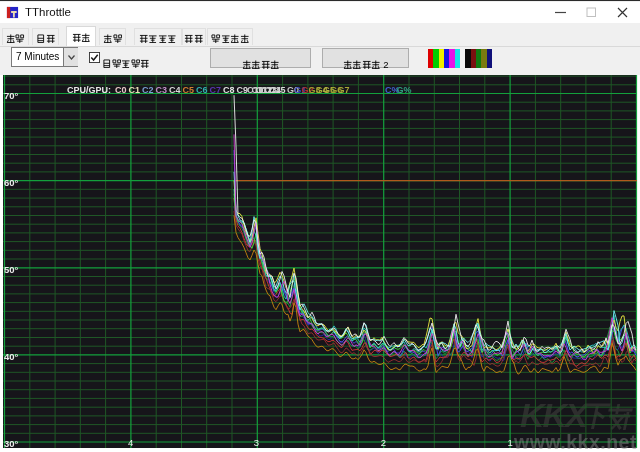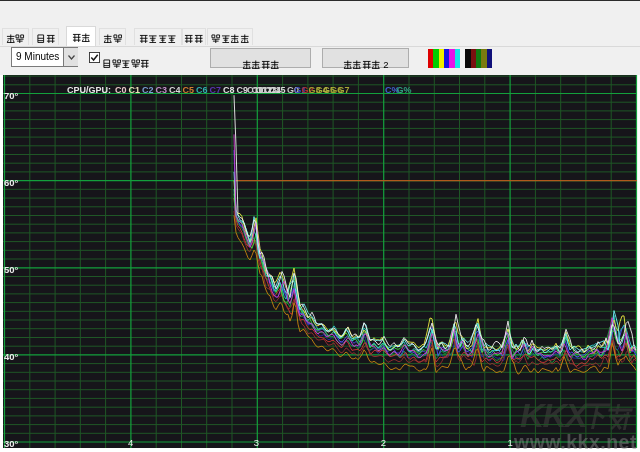--- a/index.html
+++ b/index.html
@@ -3,20 +3,33 @@
 <style>
 * { margin:0; padding:0; box-sizing:border-box; }
 html,body { width:640px; height:452px; overflow:hidden; background:#f0f0f0;
   font-family:"Liberation Sans", sans-serif; }
 .abs { position:absolute; }
 .tab { position:absolute; display:flex; align-items:center; justify-content:center; }
 </style></head>
 <body>
 <div class="abs" style="left:0;top:0;width:640px;height:452px;border-top:1px solid #2b2b2b">
 
+  <div class="abs" style="left:0;top:1px;width:640px;height:21px;background:#fff">
+    <svg class="abs" style="left:6px;top:4px" width="13" height="13" viewBox="0 0 14 14">
+      <rect x="1" y="1" width="12" height="12" fill="#2424c8"></rect>
+      <rect x="1" y="1" width="3.5" height="12" fill="#cc2020"></rect>
+      <path d="M5.5 6.5h6M8.5 6.5v6" stroke="#e8d8b0" stroke-width="2" fill="none"></path>
+    </svg>
+    <div class="abs" style="left:25px;top:4px;font-size:11.5px;color:#111">TThrottle</div>
+    <svg class="abs" style="left:550px;top:0" width="90" height="21" viewBox="0 0 90 21">
+      <path d="M5 10.5h11" stroke="#444" stroke-width="1.2"></path>
+      <rect x="37" y="6" width="8.5" height="8.5" fill="none" stroke="#c0c0c0" stroke-width="1"></rect>
+      <path d="M68 6l9 9M77 6l-9 9" stroke="#333" stroke-width="1.2"></path>
+    </svg>
+  </div>
 
   <div class="abs" style="left:0;top:22px;width:640px;height:23px;background:#f0f0f0">
     <div class="abs" style="left:0;top:22.5px;width:640px;height:1px;background:#d9d9d9;z-index:2"></div>
     <div class="tab" style="left:1.5px;top:5px;width:27px;height:17px;background:#f0f0f0;border:1px solid #e0e0e0;border-bottom:none;z-index:1;">
         <span style="letter-spacing:0"><svg width="9.5" height="9.5" viewBox="0 0 10 10" style="vertical-align:-1px">
             <path d="M5 0.5v9M1 2.5h8M1.5 5h7M1 9h8M2.5 6.5 1.5 8.5M7.5 6.5 8.5 8.5" stroke="#000" stroke-width="0.92" fill="none"></path>
           </svg><svg width="9.5" height="9.5" viewBox="0 0 10 10" style="vertical-align:-1px">
             <path d="M1 1h3v3h-3zM6 1h3v3h-3zM1 5.5h8M2 7.5h6M5 5.5v4" stroke="#000" stroke-width="0.92" fill="none"></path>
           </svg></span>
       </div>
@@ -67,21 +80,21 @@
           </svg><svg width="9.5" height="9.5" viewBox="0 0 10 10" style="vertical-align:-1px">
             <path d="M5 0.5v9M1 2.5h8M1.5 5h7M1 9h8M2.5 6.5 1.5 8.5M7.5 6.5 8.5 8.5" stroke="#000" stroke-width="0.92" fill="none"></path>
           </svg><svg width="9.5" height="9.5" viewBox="0 0 10 10" style="vertical-align:-1px">
             <path d="M5 0.5v9M1 2.5h8M1.5 5h7M1 9h8M2.5 6.5 1.5 8.5M7.5 6.5 8.5 8.5" stroke="#000" stroke-width="0.92" fill="none"></path>
           </svg></span>
       </div>
   </div>
 
   <div class="abs" style="left:0;top:45px;width:640px;height:29px;background:#f0f0f0">
     <div class="abs" style="left:11px;top:1px;width:67px;height:20px;background:#fff;border:1px solid #7a7a7a">
-      <div class="abs" style="left:4px;top:3px;font-size:10px;color:#000">9 Minutes</div>
+      <div class="abs" style="left:4px;top:3px;font-size:10px;color:#000">7 Minutes</div>
       <div class="abs" style="left:51px;top:0px;width:15px;height:18px;background:#e1e1e1;border-left:1px solid #7a7a7a">
         <svg width="15" height="18" viewBox="0 0 15 18">
             <path d="M4.5 7.5l3 3.5 3-3.5" fill="none" stroke="#444" stroke-width="1.2"></path>
           </svg>
       </div>
     </div>
     <svg class="abs" style="left:89px;top:6px" width="11" height="11" viewBox="0 0 12 12">
       <rect x="0.5" y="0.5" width="11" height="11" fill="#fff" stroke="#333"></rect>
       <path d="M2.5 6l2.5 2.8L9.5 3" fill="none" stroke="#1a1a1a" stroke-width="1.6"></path>
     </svg>

